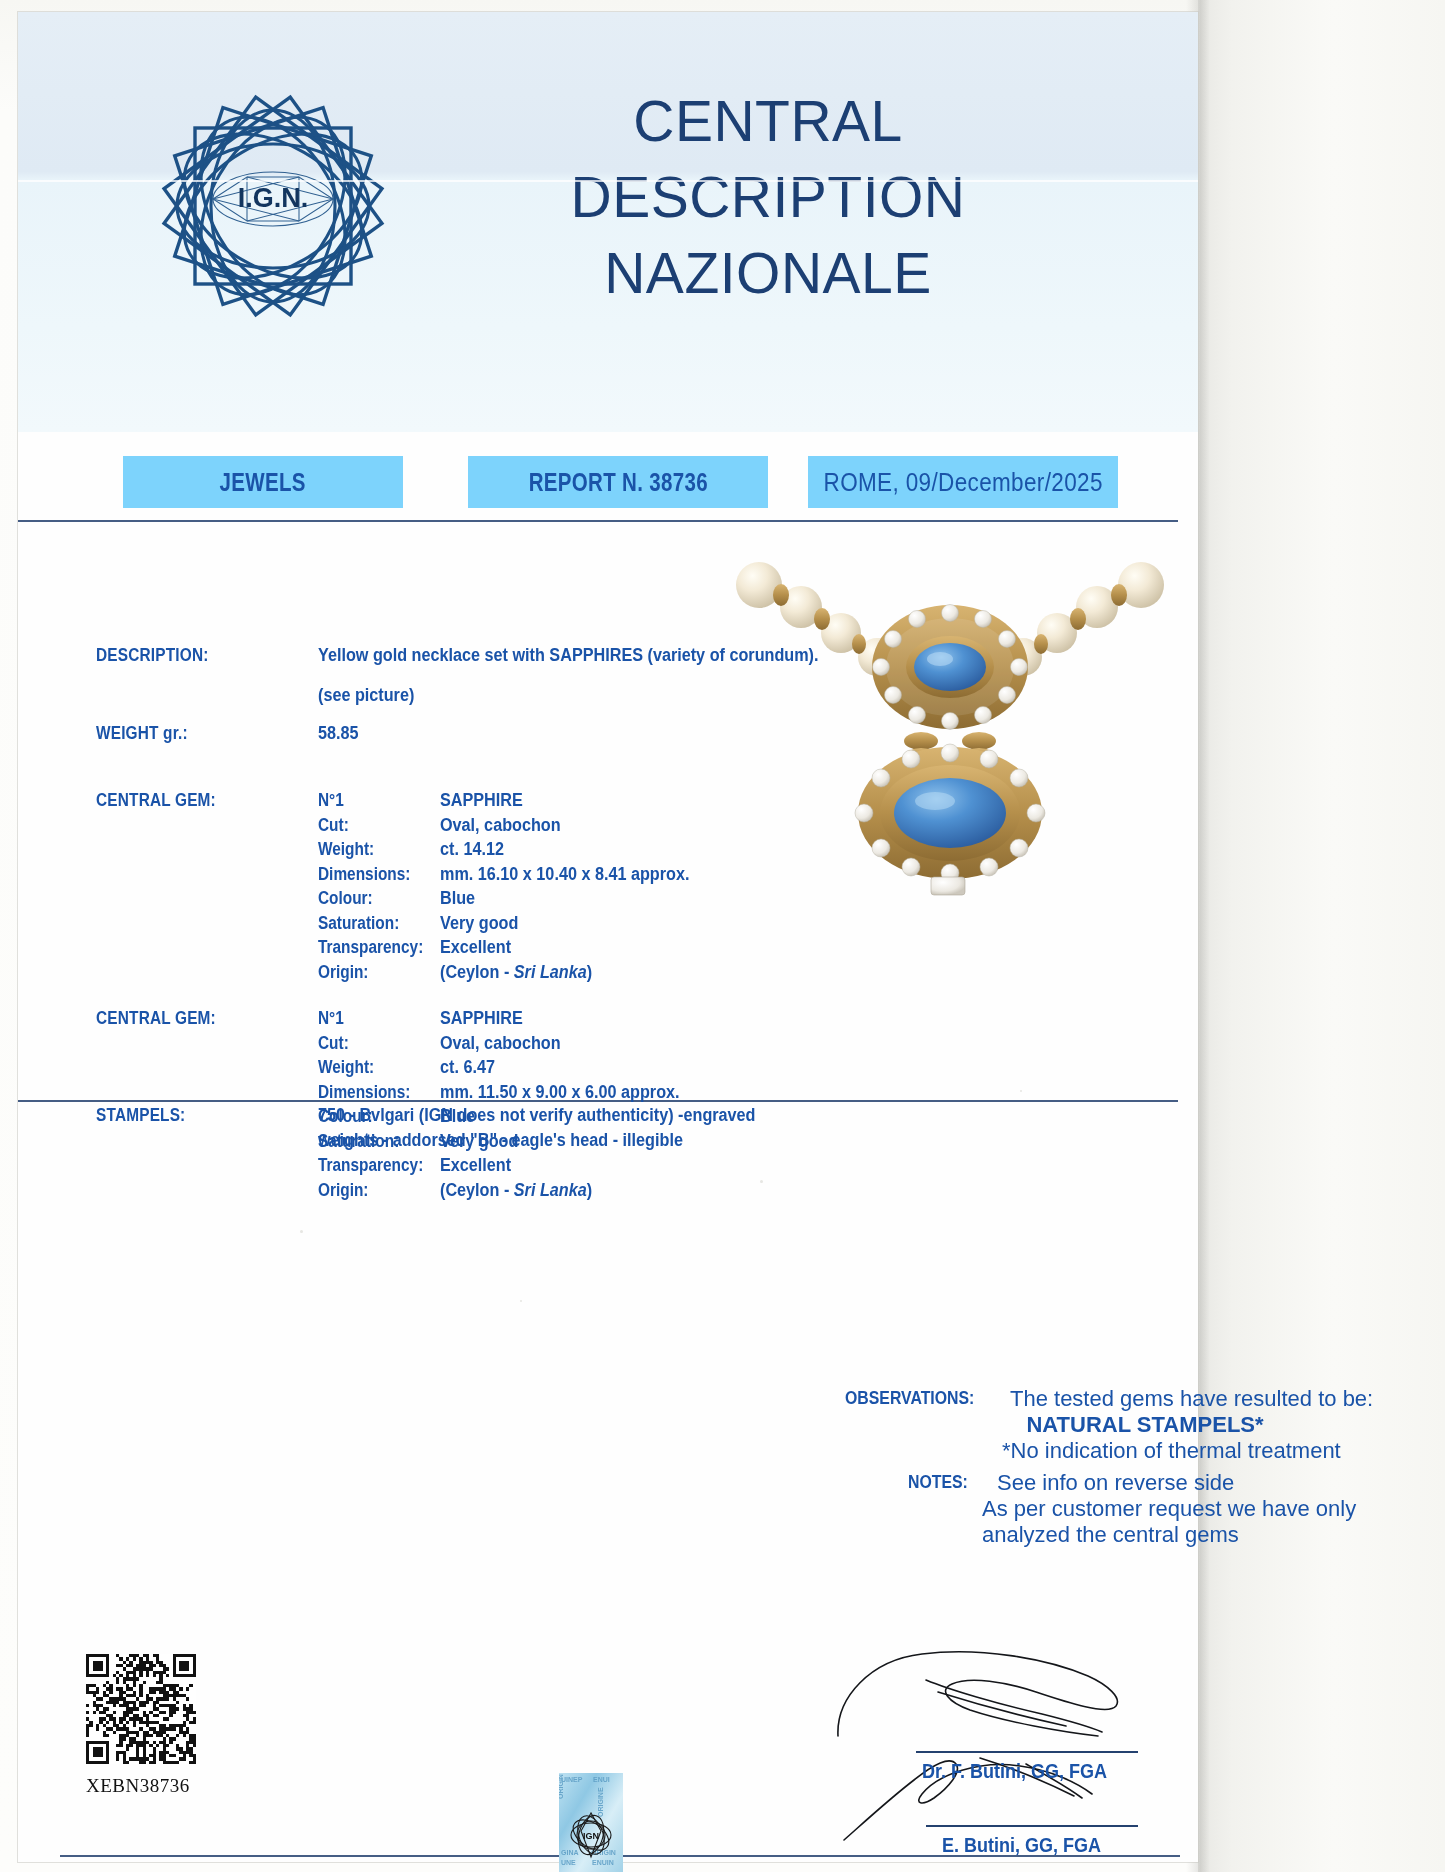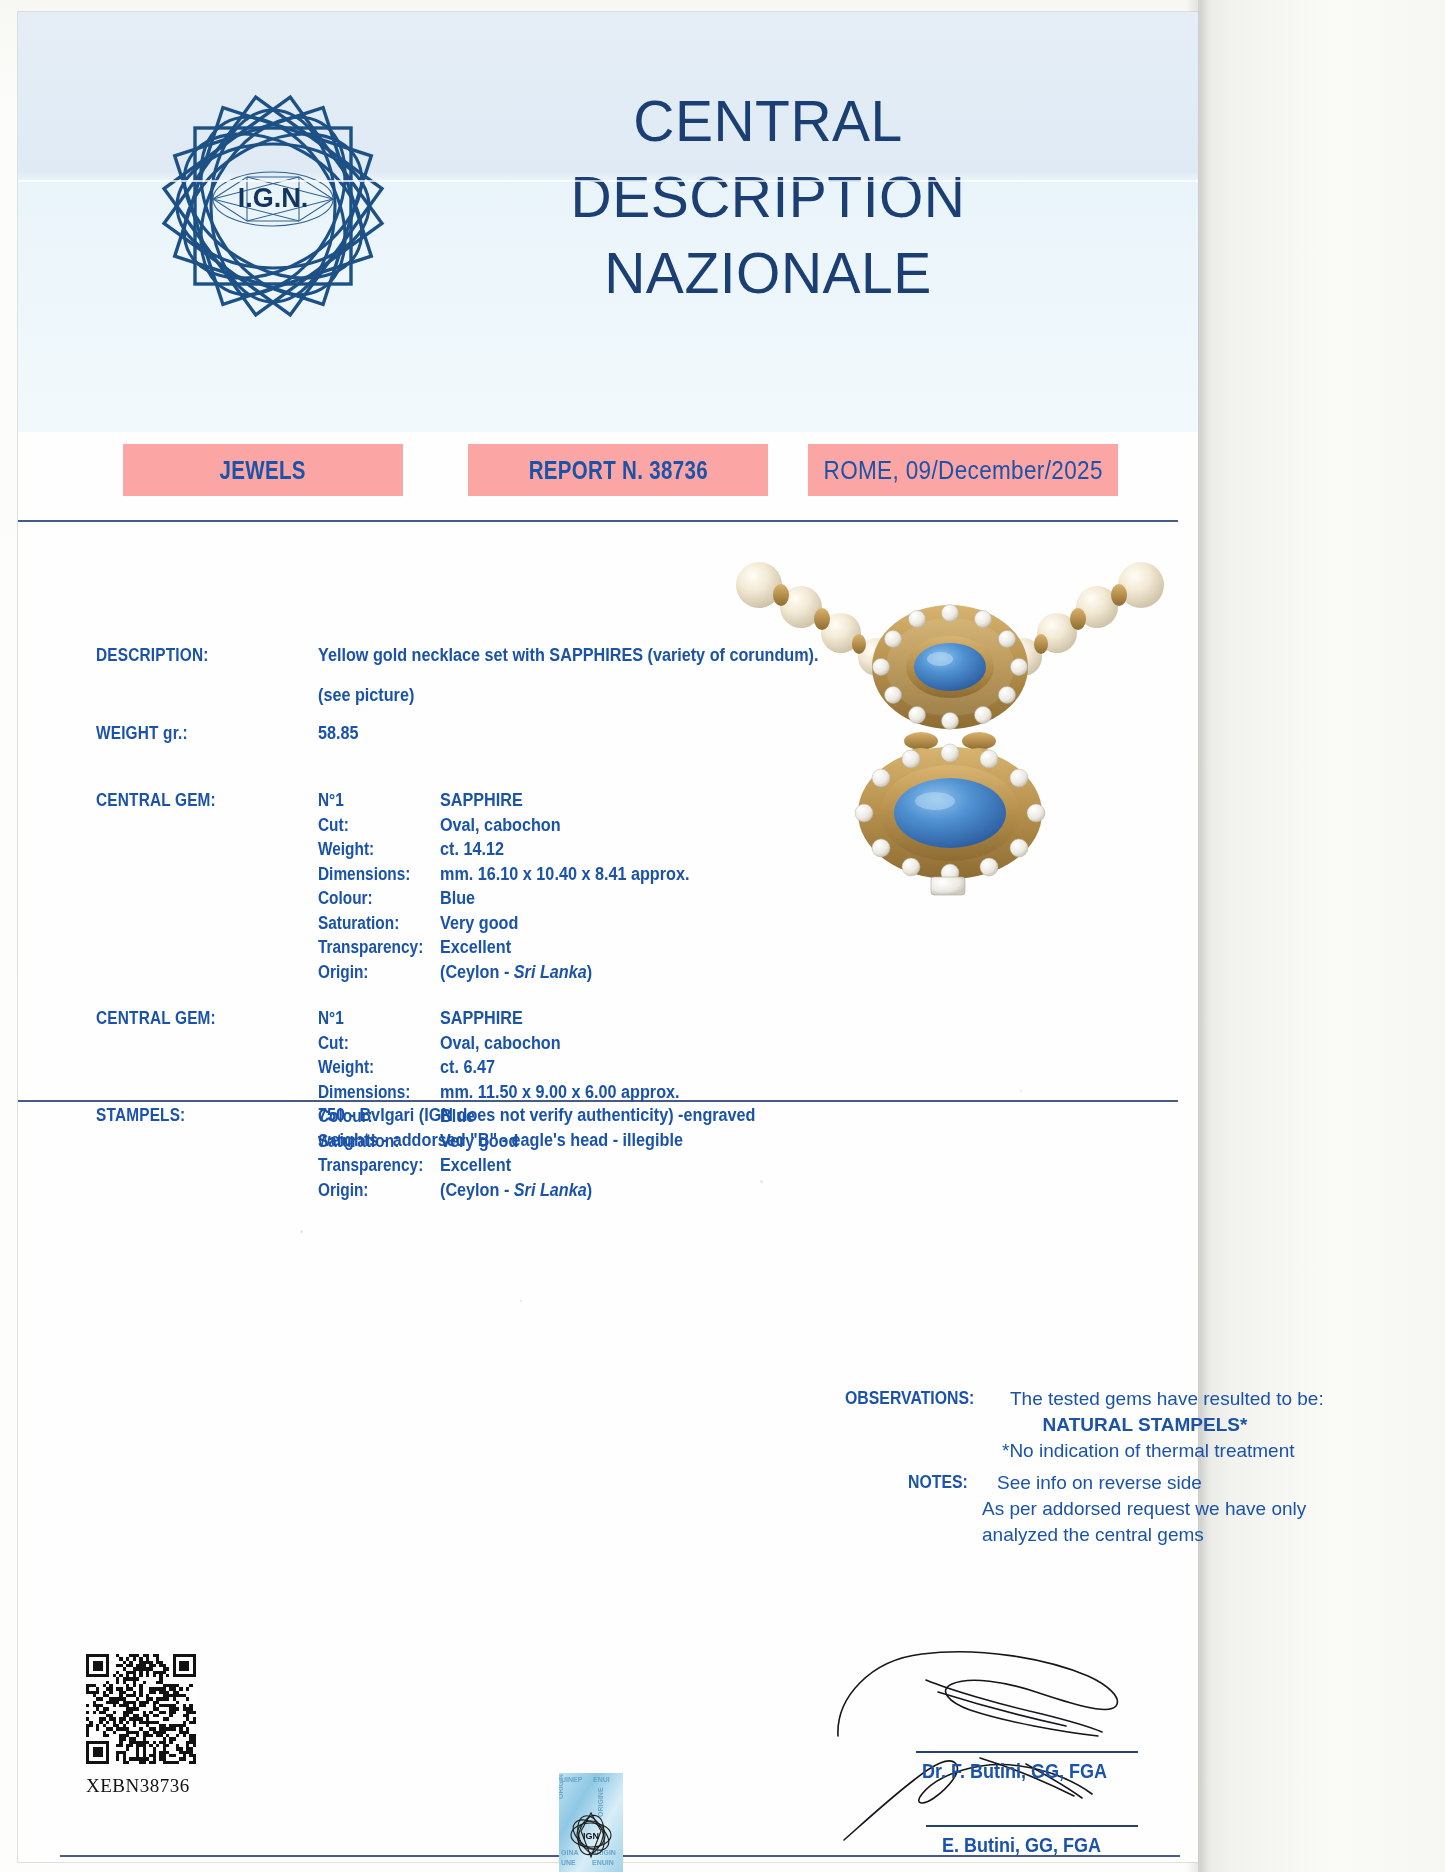--- a/index.html
+++ b/index.html
@@ -46,22 +46,22 @@
     letter-spacing:.5px;
     font-family:"Liberation Sans","DejaVu Sans",sans-serif;
   }
   .hdr-title div{white-space:nowrap;}
   .logo-wrap{position:absolute;left:120px;top:62px;width:270px;height:260px;}
   .logo-wrap svg{display:block;}
 
   
   .band{position:absolute;left:18px;top:432px;width:1180px;height:90px;background:#fefefe;}
   .chip{
-    position:absolute;top:12px;height:52px;
-    background:#fca5a5;
+    position:absolute;top:24px;height:52px;
+    background:#7dd3fc;
     display:flex;align-items:center;justify-content:center;
   }
   .chip span{
     color:#1a53a8;font-weight:bold;font-size:25px;
     font-family:"Liberation Sans Narrow","Liberation Sans",sans-serif;
     transform:scaleX(.82);transform-origin:center;white-space:nowrap;
     letter-spacing:.4px;
   }
   #chip-jewels{left:105px;width:280px;}
   #chip-report{left:450px;width:300px;}
@@ -84,21 +84,21 @@
   .val{font-weight:bold;font-size:18px;transform:scaleX(.9);}
   .val i{font-style:italic;}
 
   
   .nlbl{
     position:absolute;color:#1a53a8;font-weight:bold;font-size:18px;
     font-family:"Liberation Sans Narrow","Liberation Sans",sans-serif;
     transform:scaleX(.88);transform-origin:left center;white-space:pre;
   }
   .nval{
-    position:absolute;color:#1a53a8;font-size:19px;line-height:26px;
+    position:absolute;color:#1a53a8;font-size:22px;line-height:26px;
     font-family:"Liberation Sans","DejaVu Sans",sans-serif;white-space:pre;
   }
 
   
   .photo{position:absolute;left:735px;top:545px;width:430px;height:400px;}
 
   
   .qr{position:absolute;left:86px;top:1654px;width:110px;height:110px;}
   .qr-code{width:110px;height:110px;display:block;}
   .qr-label{
@@ -331,21 +331,21 @@
   <div>
     <div class="nlbl" style="left:845px;top:1388px;">OBSERVATIONS:</div>
     <div class="nval" style="left:1010px;top:1386px;">The tested gems have resulted to be:</div>
     <div class="nval" style="left:1010px;top:1412px;width:270px;text-align:center;font-weight:bold;">NATURAL STAMPELS*</div>
     <div class="nval" style="left:1002px;top:1438px;">*No indication of thermal treatment</div>
   </div>
 
   <div>
     <div class="nlbl" style="left:908px;top:1472px;">NOTES:</div>
     <div class="nval" style="left:982px;top:1470px;margin-left:15px;">See info on reverse side</div>
-    <div class="nval" style="left:982px;top:1496px;">As per addorsed request we have only</div>
+    <div class="nval" style="left:982px;top:1496px;">As per customer request we have only</div>
     <div class="nval" style="left:982px;top:1522px;">analyzed the central gems</div>
   </div>
 
   <div class="qr">
     <svg class="qr-code" viewBox="0 0 33 33" shape-rendering="crispEdges">
       <rect width="33" height="33" fill="#fff"></rect>
       <g fill="#111" id="qr-cells">
           <rect x="0" y="0" width="1" height="1"></rect>
           <rect x="1" y="0" width="1" height="1"></rect>
           <rect x="2" y="0" width="1" height="1"></rect>

